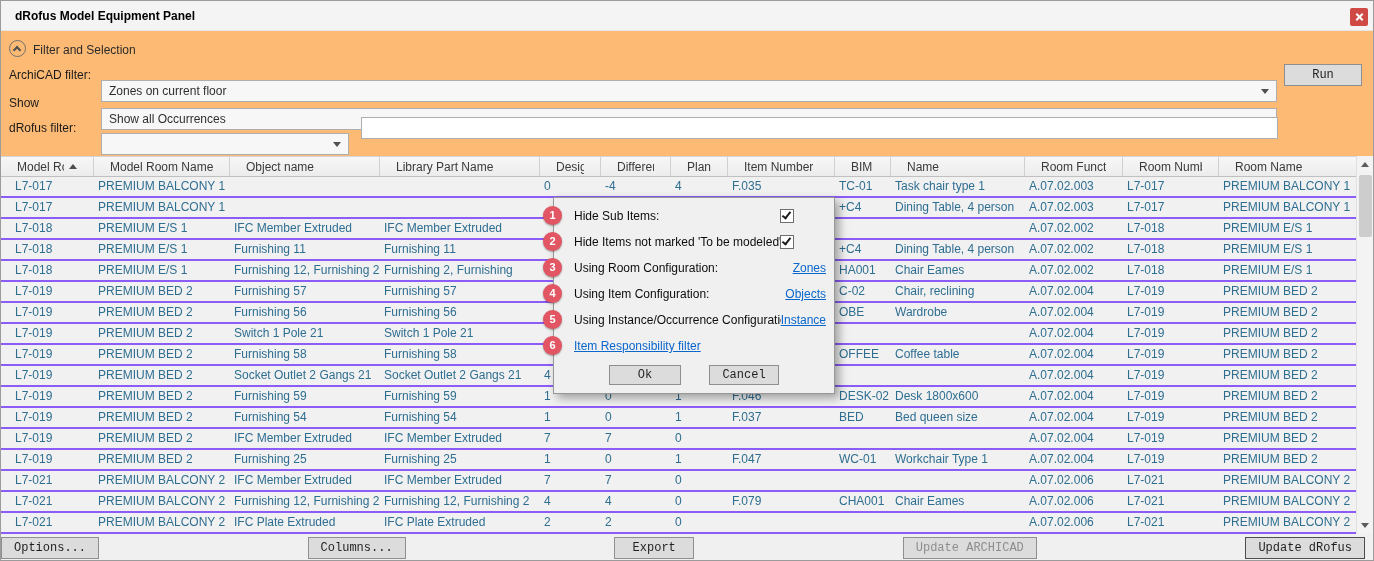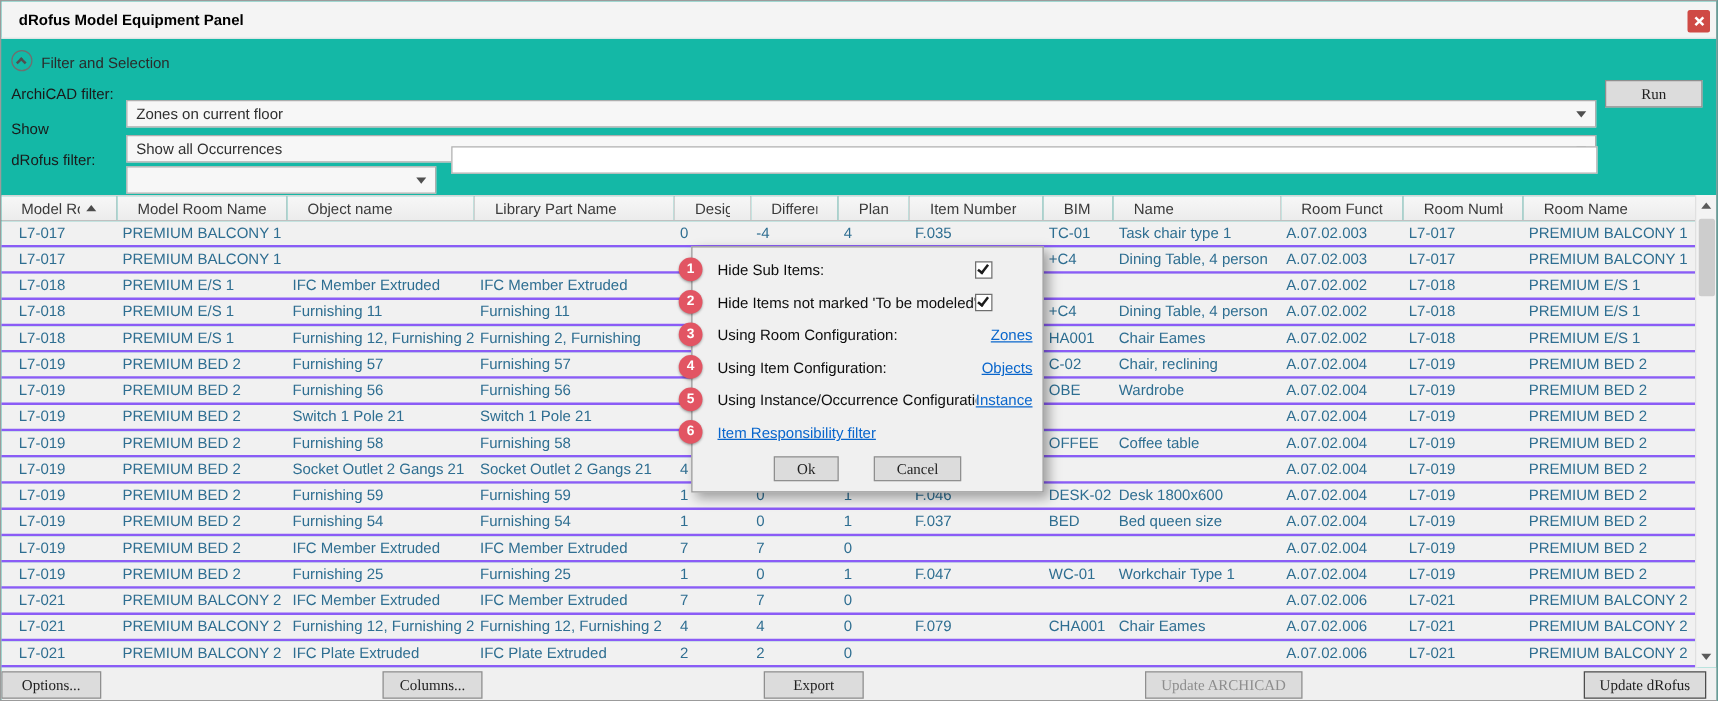--- a/index.html
+++ b/index.html
@@ -1,18 +1,18 @@
 <!DOCTYPE html>
 <html style="--table-text: #2e6e91; --link: #0966cc; --badge: #e25563; --close-button: #cf4a45;"><head>
 <meta charset="utf-8">
 <style>
   *{box-sizing:border-box;margin:0;padding:0}
   html,body{background:#8a8a8a}
   body{font-family:"Liberation Sans","DejaVu Sans",sans-serif;font-size:12px;color:#1a1a1a}
-  .window{position:relative;width:1374px;height:561px;background:#14b8a6;border:1px solid #9b9b9b;overflow:hidden}
+  .window{position:relative;width:1374px;height:561px;background:#fdba74;border:1px solid #9b9b9b;overflow:hidden}
 
   
   .titlebar{position:absolute;top:0;left:0;right:0;height:30px;background:#f4f4f4;border-bottom:1px solid #e6e6e6}
   .title{position:absolute;left:14px;top:8px;font-size:12px;font-weight:600;color:#000;white-space:nowrap}
   .close-btn{position:absolute;right:5px;top:7px;width:18px;height:18px;background:var(--close-button,#cf4a45);border-radius:2px;cursor:pointer}
   .close-x{position:absolute;left:50%;top:50%;width:9px;height:9px;transform:translate(-50%,-50%)}
   .close-x::before,.close-x::after{content:"";position:absolute;left:4px;top:0;width:2px;height:9px;background:#fff}
   .close-x::before{transform:rotate(45deg)}
   .close-x::after{transform:rotate(-45deg)}
 
@@ -22,21 +22,21 @@
   .collapse-circle{width:17px;height:17px;border:1px solid #6f6f6f;border-radius:50%;position:relative;cursor:pointer}
   .chev-up{position:absolute;left:4px;top:6px;width:6px;height:6px;border-top:2px solid #4f4f4f;border-left:2px solid #4f4f4f;transform:rotate(45deg)}
   .section-title{color:#2b2b2b}
   .form-row{position:absolute;left:0;right:0;height:24px}
   .row-archicad{top:33px}.row-show{top:61px}.row-drofus{top:86px}
   .form-label{position:absolute;left:8px;top:4px;color:#1a1a1a;white-space:nowrap}
   .combo{position:absolute;top:16px;height:22px;background:#f7f7f7;border:1px solid #aeaeae;display:flex;align-items:center;padding:0 22px 0 7px;color:#2f2f2f;cursor:pointer;overflow:hidden;white-space:nowrap}
   .combo-main{left:100px;width:1176px}
   .combo-small{left:100px;width:248px}
   .chev-down{position:absolute;right:7px;top:8px;width:0;height:0;border-left:4px solid transparent;border-right:4px solid transparent;border-top:5px solid #4f4f4f}
-  .btn{background:#dcdcdc;border:1px solid #8f8f8f;color:#1f1f1f;font-size:12px;font-family:Liberation Serif, serif;cursor:pointer}
+  .btn{background:#dcdcdc;border:1px solid #8f8f8f;color:#1f1f1f;font-size:12px;font-family:Liberation Mono, monospace;cursor:pointer}
   .run-btn{position:absolute;left:1283px;top:0;width:78px;height:22px}
   .text-input{position:absolute;left:360px;top:0;width:917px;height:22px;border:1px solid #aeaeae;background:#fff;padding:0 6px;font:inherit;color:#222}
 
   
   .grid{position:absolute;left:0;top:155px;width:1357px}
   .grid-head{display:flex;height:21px;border-top:1px solid #d5d5d5;border-bottom:1px solid #c0c0c0}
   .th{position:relative;display:flex;align-items:center;padding:0 16px;border-right:1px solid #d0d0d0;color:#3a3a3a;overflow:hidden;white-space:nowrap;background:linear-gradient(#f7f7f7,#ececec);cursor:pointer}
   .th-label{overflow:hidden;white-space:nowrap}
   .sort-arrow{flex:none;margin-left:5px;width:0;height:0;border-left:4px solid transparent;border-right:4px solid transparent;border-bottom:5px solid #4c4c4c}
   .tr{display:flex;height:21px;background:#f1f1f1;border-bottom:2px solid #8b5cf6;cursor:default}
@@ -55,21 +55,21 @@
 
   
   .dialog{position:absolute;left:552px;top:196px;width:282px;background:#f0f0f0;border:1px solid #979797;box-shadow:4px 4px 9px rgba(0,0,0,.35);padding:5px 8px 8px;z-index:20}
   .dlg-row{position:relative;display:flex;align-items:center;height:26px;padding-left:12px}
   .badge{position:absolute;left:-19px;top:3px;width:19px;height:19px;border-radius:50%;background:var(--badge,#e25563);color:#fff;font-size:11px;font-weight:bold;text-align:center;line-height:19px;box-shadow:0 1px 2px rgba(0,0,0,.35);z-index:2}
   .dlg-label{flex:1;color:#0d0d0d;white-space:nowrap;overflow:hidden}
   .checkbox{flex:none;width:14px;height:14px;background:#fff;border:1px solid #6e6e6e;margin-right:32px;position:relative;cursor:pointer}
   .checkmark{position:absolute;left:3px;top:0;width:5px;height:9px;border-right:2px solid #1c1c1c;border-bottom:2px solid #1c1c1c;transform:rotate(38deg)}
   .dlg-link{color:var(--link,#0966cc);text-decoration:underline;cursor:pointer;white-space:nowrap}
   .dlg-buttons{display:flex;justify-content:center;gap:28px;margin-top:6px}
-  .dlg-ok{width:52px;height:20px}
+  .dlg-ok{width:72px;height:20px}
   .dlg-cancel{width:70px;height:20px}
 
   
   .footer{position:absolute;left:0;top:533px;width:1374px;height:28px;display:flex;justify-content:space-between;align-items:center;gap:9px;padding-right:10px;background:#f0f0f0}
   .ftr-btn{height:22px;min-width:80px;padding:0 12px}
   .ftr-btn.disabled{color:#8d8d8d}
   .ftr-btn:last-child{border-color:#4d4d4d}
 </style>
 </head>
 <body>

